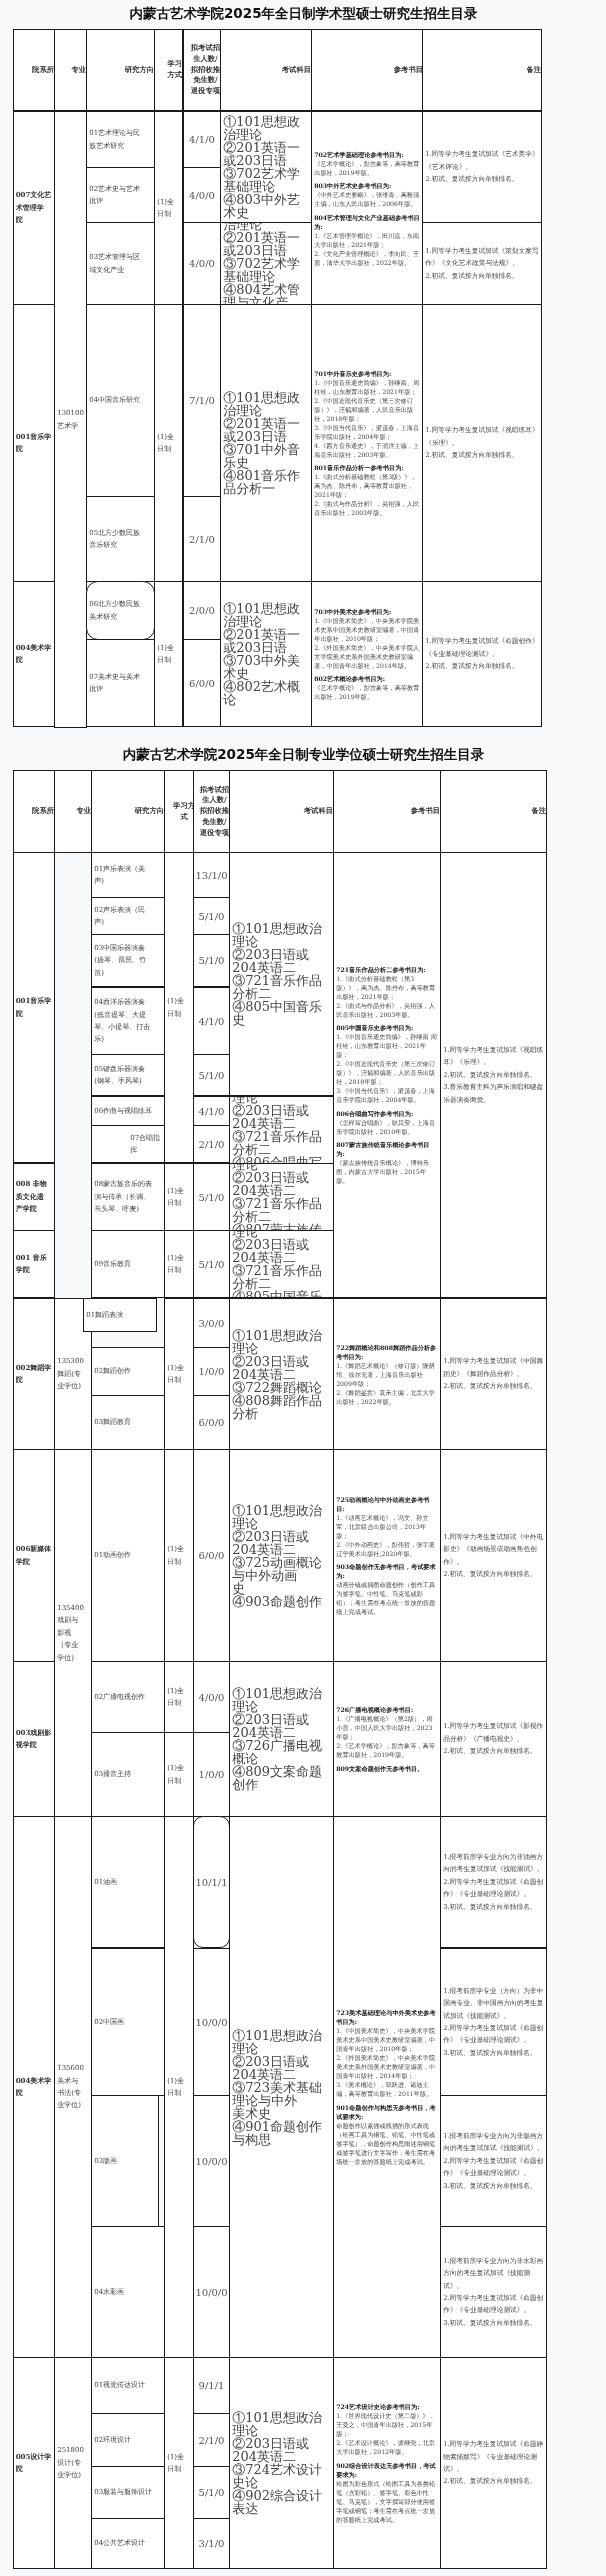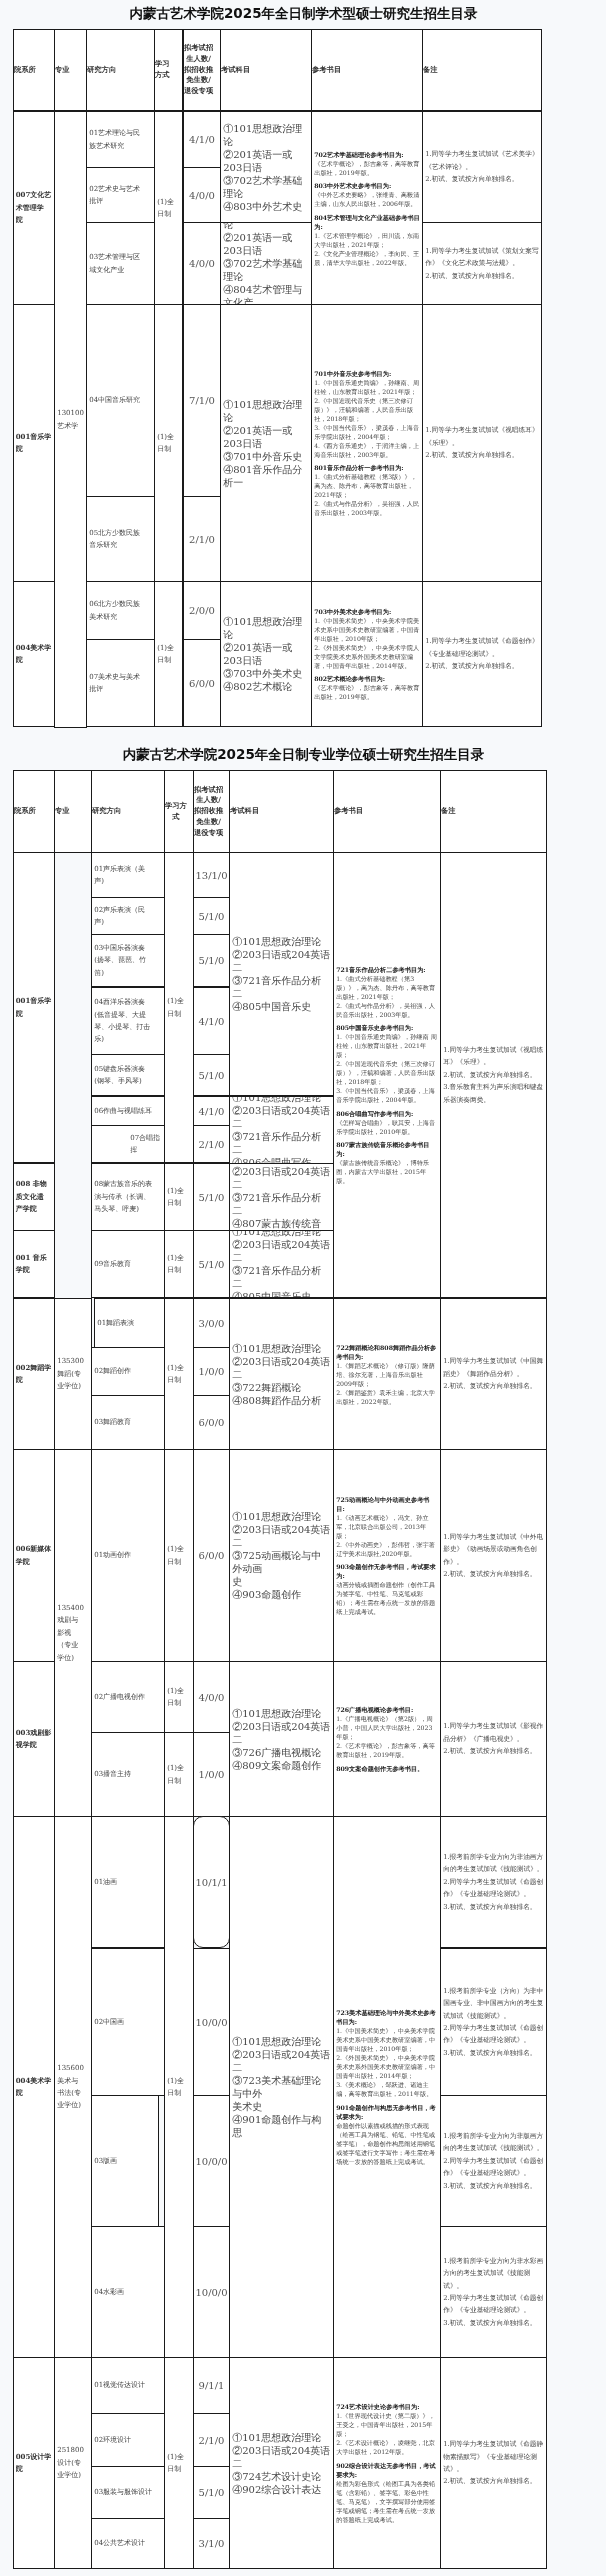--- a/index.html
+++ b/index.html
@@ -2,27 +2,27 @@
 <html style="font-size:9px"><head>
 <meta charset="utf-8">
 <style>
   html,body{margin:0;padding:0;}
   body{width:607px;height:2576px;background:#f7f9fb;position:relative;overflow:hidden;
        font-family:"DejaVu Serif","Liberation Serif",serif;color:#222;}
   .title{position:absolute;left:0;width:607px;text-align:center;font-family:"DejaVu Sans","Liberation Sans",sans-serif;
          font-weight:bold;font-size:13.5px;color:#111;letter-spacing:0px;}
   .cell{position:absolute;box-sizing:border-box;border:0.8px solid #1a1a1a;background:#fff;
         display:flex;align-items:center;overflow:hidden;}
-  .cell.hd{justify-content:flex-start;text-align:center;font-family:"DejaVu Sans","Liberation Sans",sans-serif;
+  .cell.hd{justify-content:flex-end;text-align:center;font-family:"DejaVu Sans","Liberation Sans",sans-serif;
            font-weight:bold;font-size:7.3px;line-height:10.7px;color:#333;}
   .cell.c{justify-content:center;text-align:center;}
   .txt{font-size:7px;line-height:12.4px;color:#444;padding:0 2.2px;white-space:pre-line;}
   .dept{font-weight:bold;font-size:7px;line-height:12.4px;color:#333;padding:0 1.7px;white-space:pre-line;}
   .quota{font-size:10px;color:#555;width:100%;text-align:center;}
-  .exam{font-size:10px;line-height:13px;color:#444;padding:0 2.2px;white-space:pre-line;}
+  .exam{font-size:13px;line-height:13px;color:#444;padding:0 2.2px;white-space:pre-line;}
   .ref{font-size:6.2px;line-height:9px;color:#444;padding:0 2.2px;}
   .ref .blk{margin:4.5px 0;}
   .ref .h{font-weight:bold;color:#222;}
   .ref .b{white-space:pre-line;}
   .note{font-size:6.7px;line-height:12.4px;color:#444;padding:0 2.2px;white-space:pre-line;}
 </style>
 </head>
 <body>
 
 <div class="title" style="top:4.5px;">内蒙古艺术学院2025年全日制学术型硕士研究生招生目录</div>
@@ -106,21 +106,21 @@
 <div class="cell c" style="left: 183px; top: 304px; width: 38px; height: 193px;">
     <div class="quota">7/1/0</div>
   </div>
 <div class="cell " style="left: 86px; top: 496px; width: 69px; height: 86px;">
     <div class="txt">05北方少数民族
 音乐研究</div>
   </div>
 <div class="cell c" style="left: 183px; top: 496px; width: 38px; height: 86px;">
     <div class="quota">2/1/0</div>
   </div>
-<div class="cell " style="left: 86px; top: 581px; width: 69px; height: 59px;">
+<div class="cell " style="left: 86px; top: 581px; width: 69px; height: 59px; border-radius: 12px;">
     <div class="txt">06北方少数民族
 美术研究</div>
   </div>
 <div class="cell c" style="left: 183px; top: 581px; width: 38px; height: 59px;">
     <div class="quota">2/0/0</div>
   </div>
 <div class="cell " style="left: 86px; top: 639px; width: 69px; height: 88px;">
     <div class="txt">07美术史与美术
 批评</div>
   </div>
@@ -373,21 +373,21 @@
   </div>
 <div class="cell c" style="left: 193px; top: 1163px; width: 37px; height: 68px;">
     <div class="quota">5/1/0</div>
   </div>
 <div class="cell " style="left: 91px; top: 1230px; width: 74px; height: 68px;">
     <div class="txt">09音乐教育</div>
   </div>
 <div class="cell c" style="left: 193px; top: 1230px; width: 37px; height: 68px;">
     <div class="quota">5/1/0</div>
   </div>
-<div class="cell " style="left: 94px; top: 1298px; width: 74px; height: 50px;">
+<div class="cell " style="left: 83px; top: 1298px; width: 74px; height: 34px;">
     <div class="txt">01舞蹈表演</div>
   </div>
 <div class="cell c" style="left: 193px; top: 1298px; width: 37px; height: 50px;">
     <div class="quota">3/0/0</div>
   </div>
 <div class="cell " style="left: 91px; top: 1347px; width: 74px; height: 49px;">
     <div class="txt">02舞蹈创作</div>
   </div>
 <div class="cell c" style="left: 193px; top: 1347px; width: 37px; height: 49px;">
     <div class="quota">1/0/0</div>

